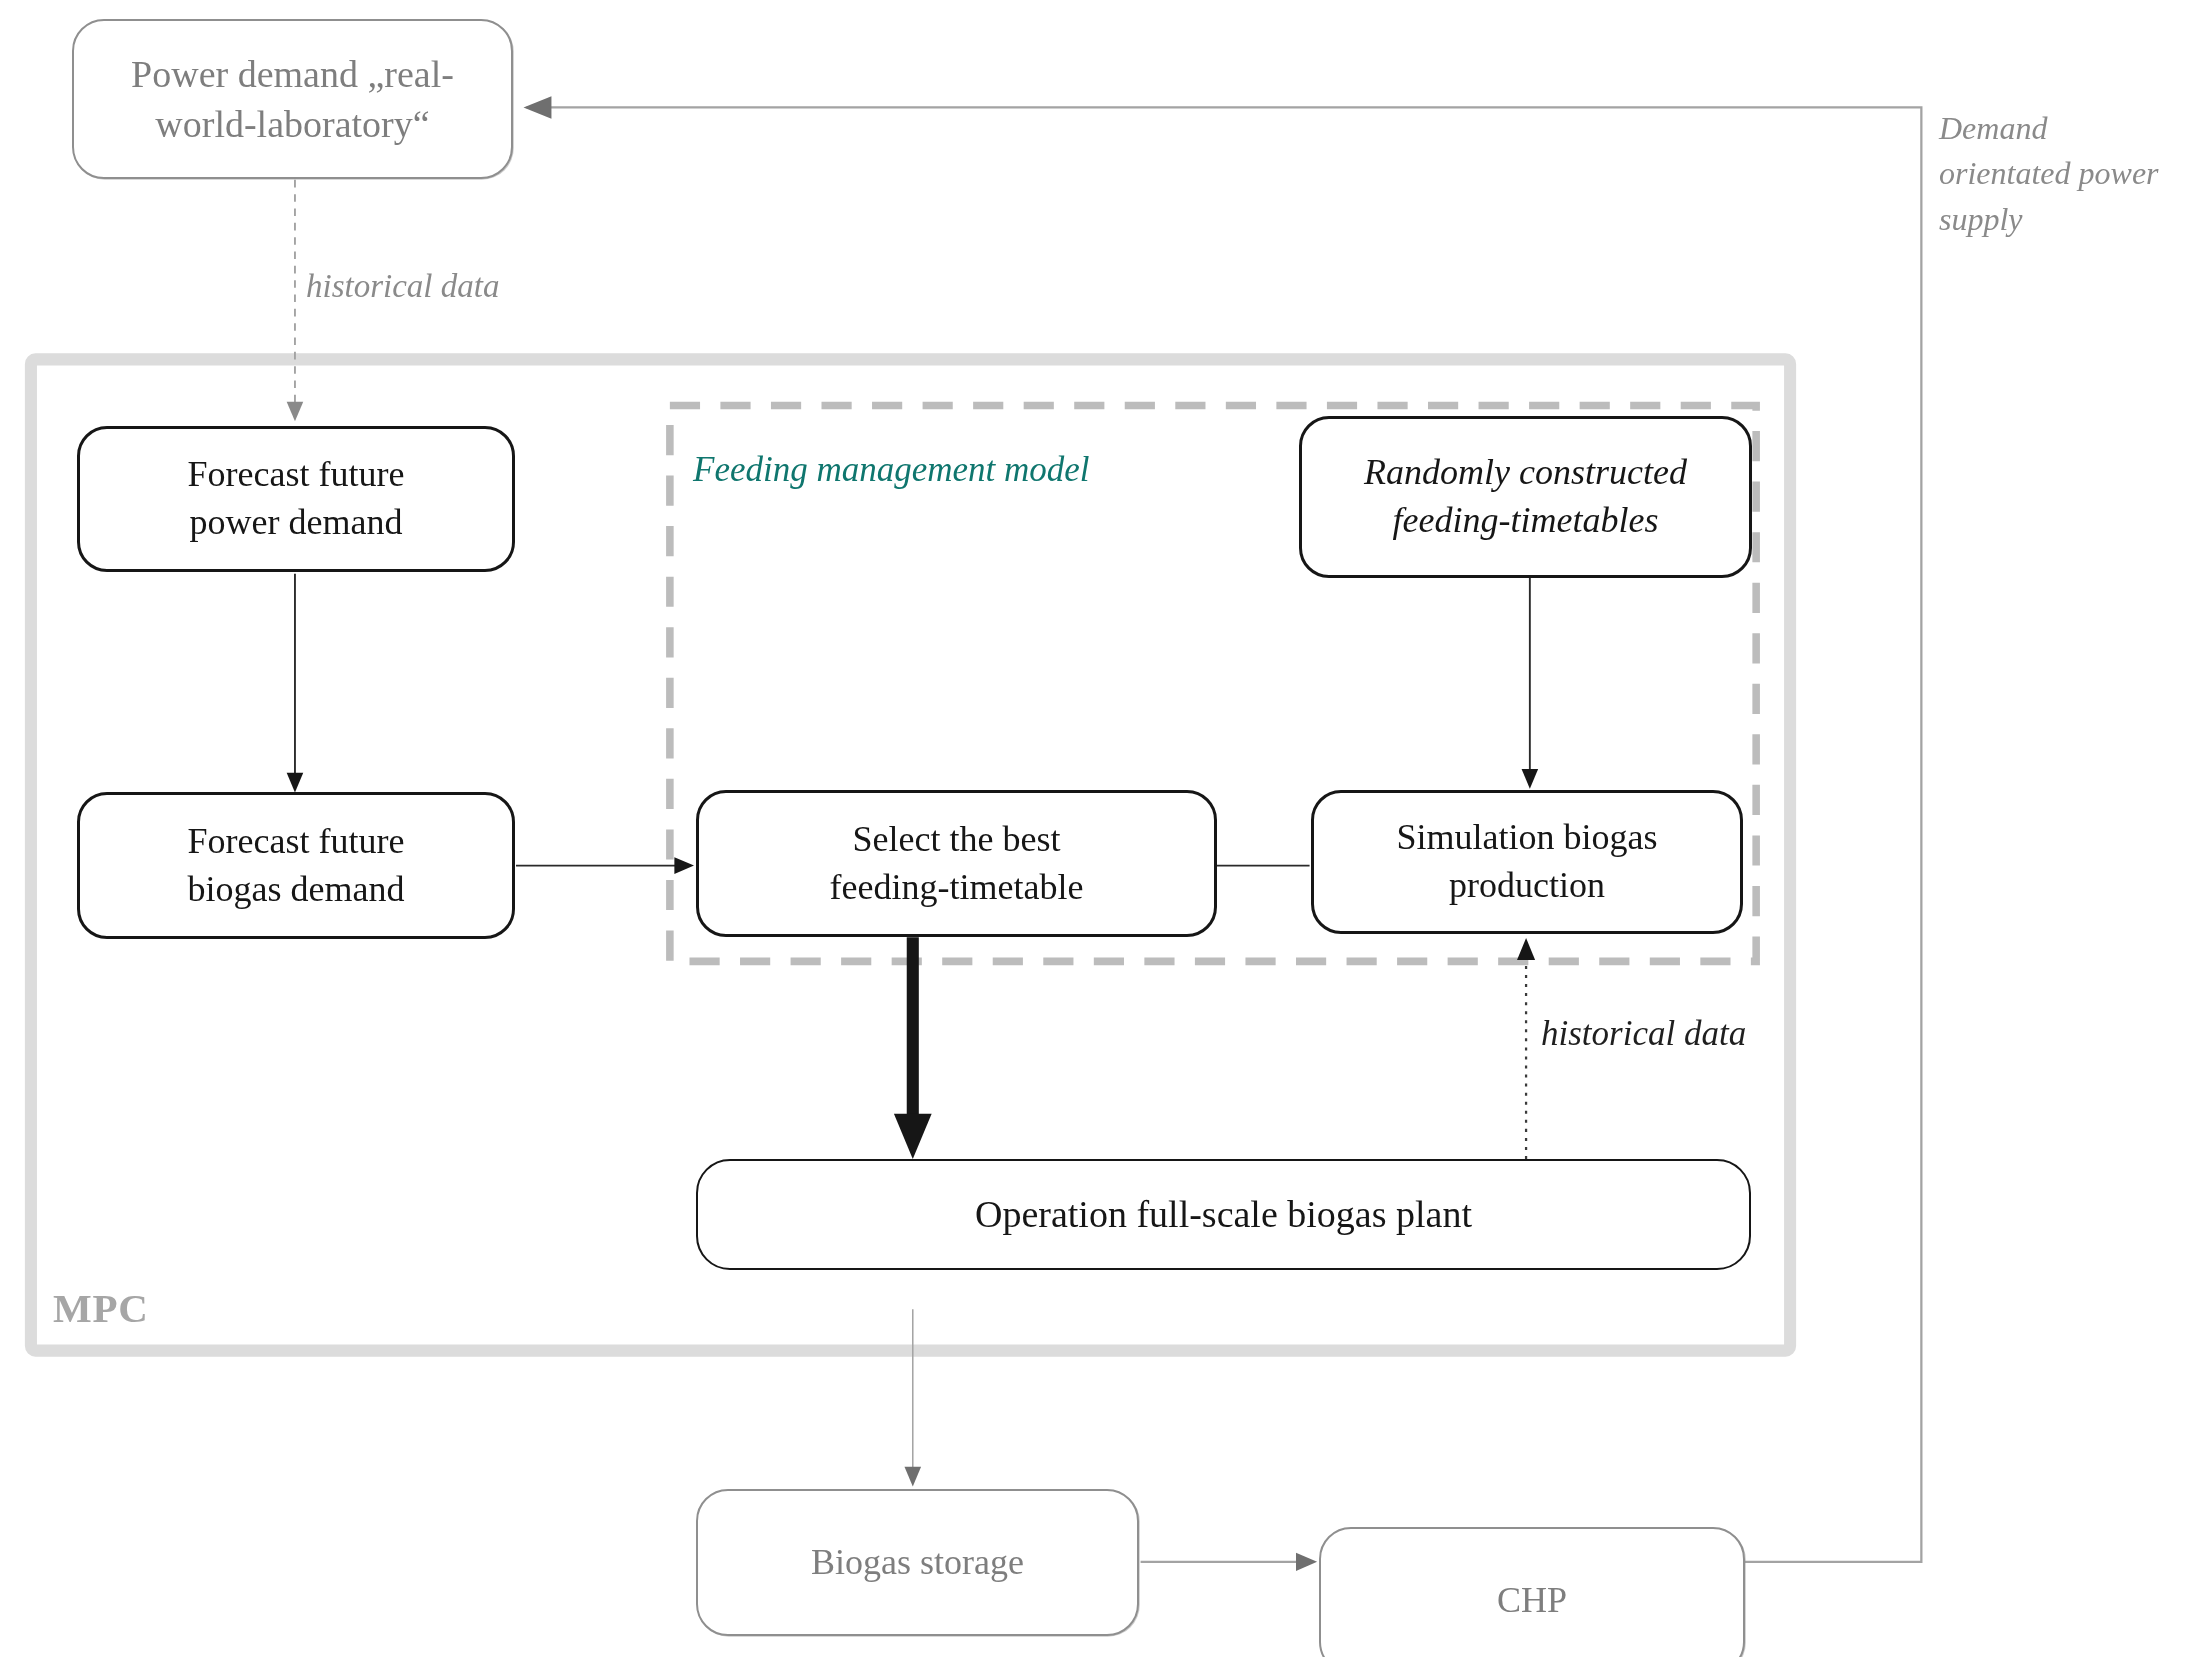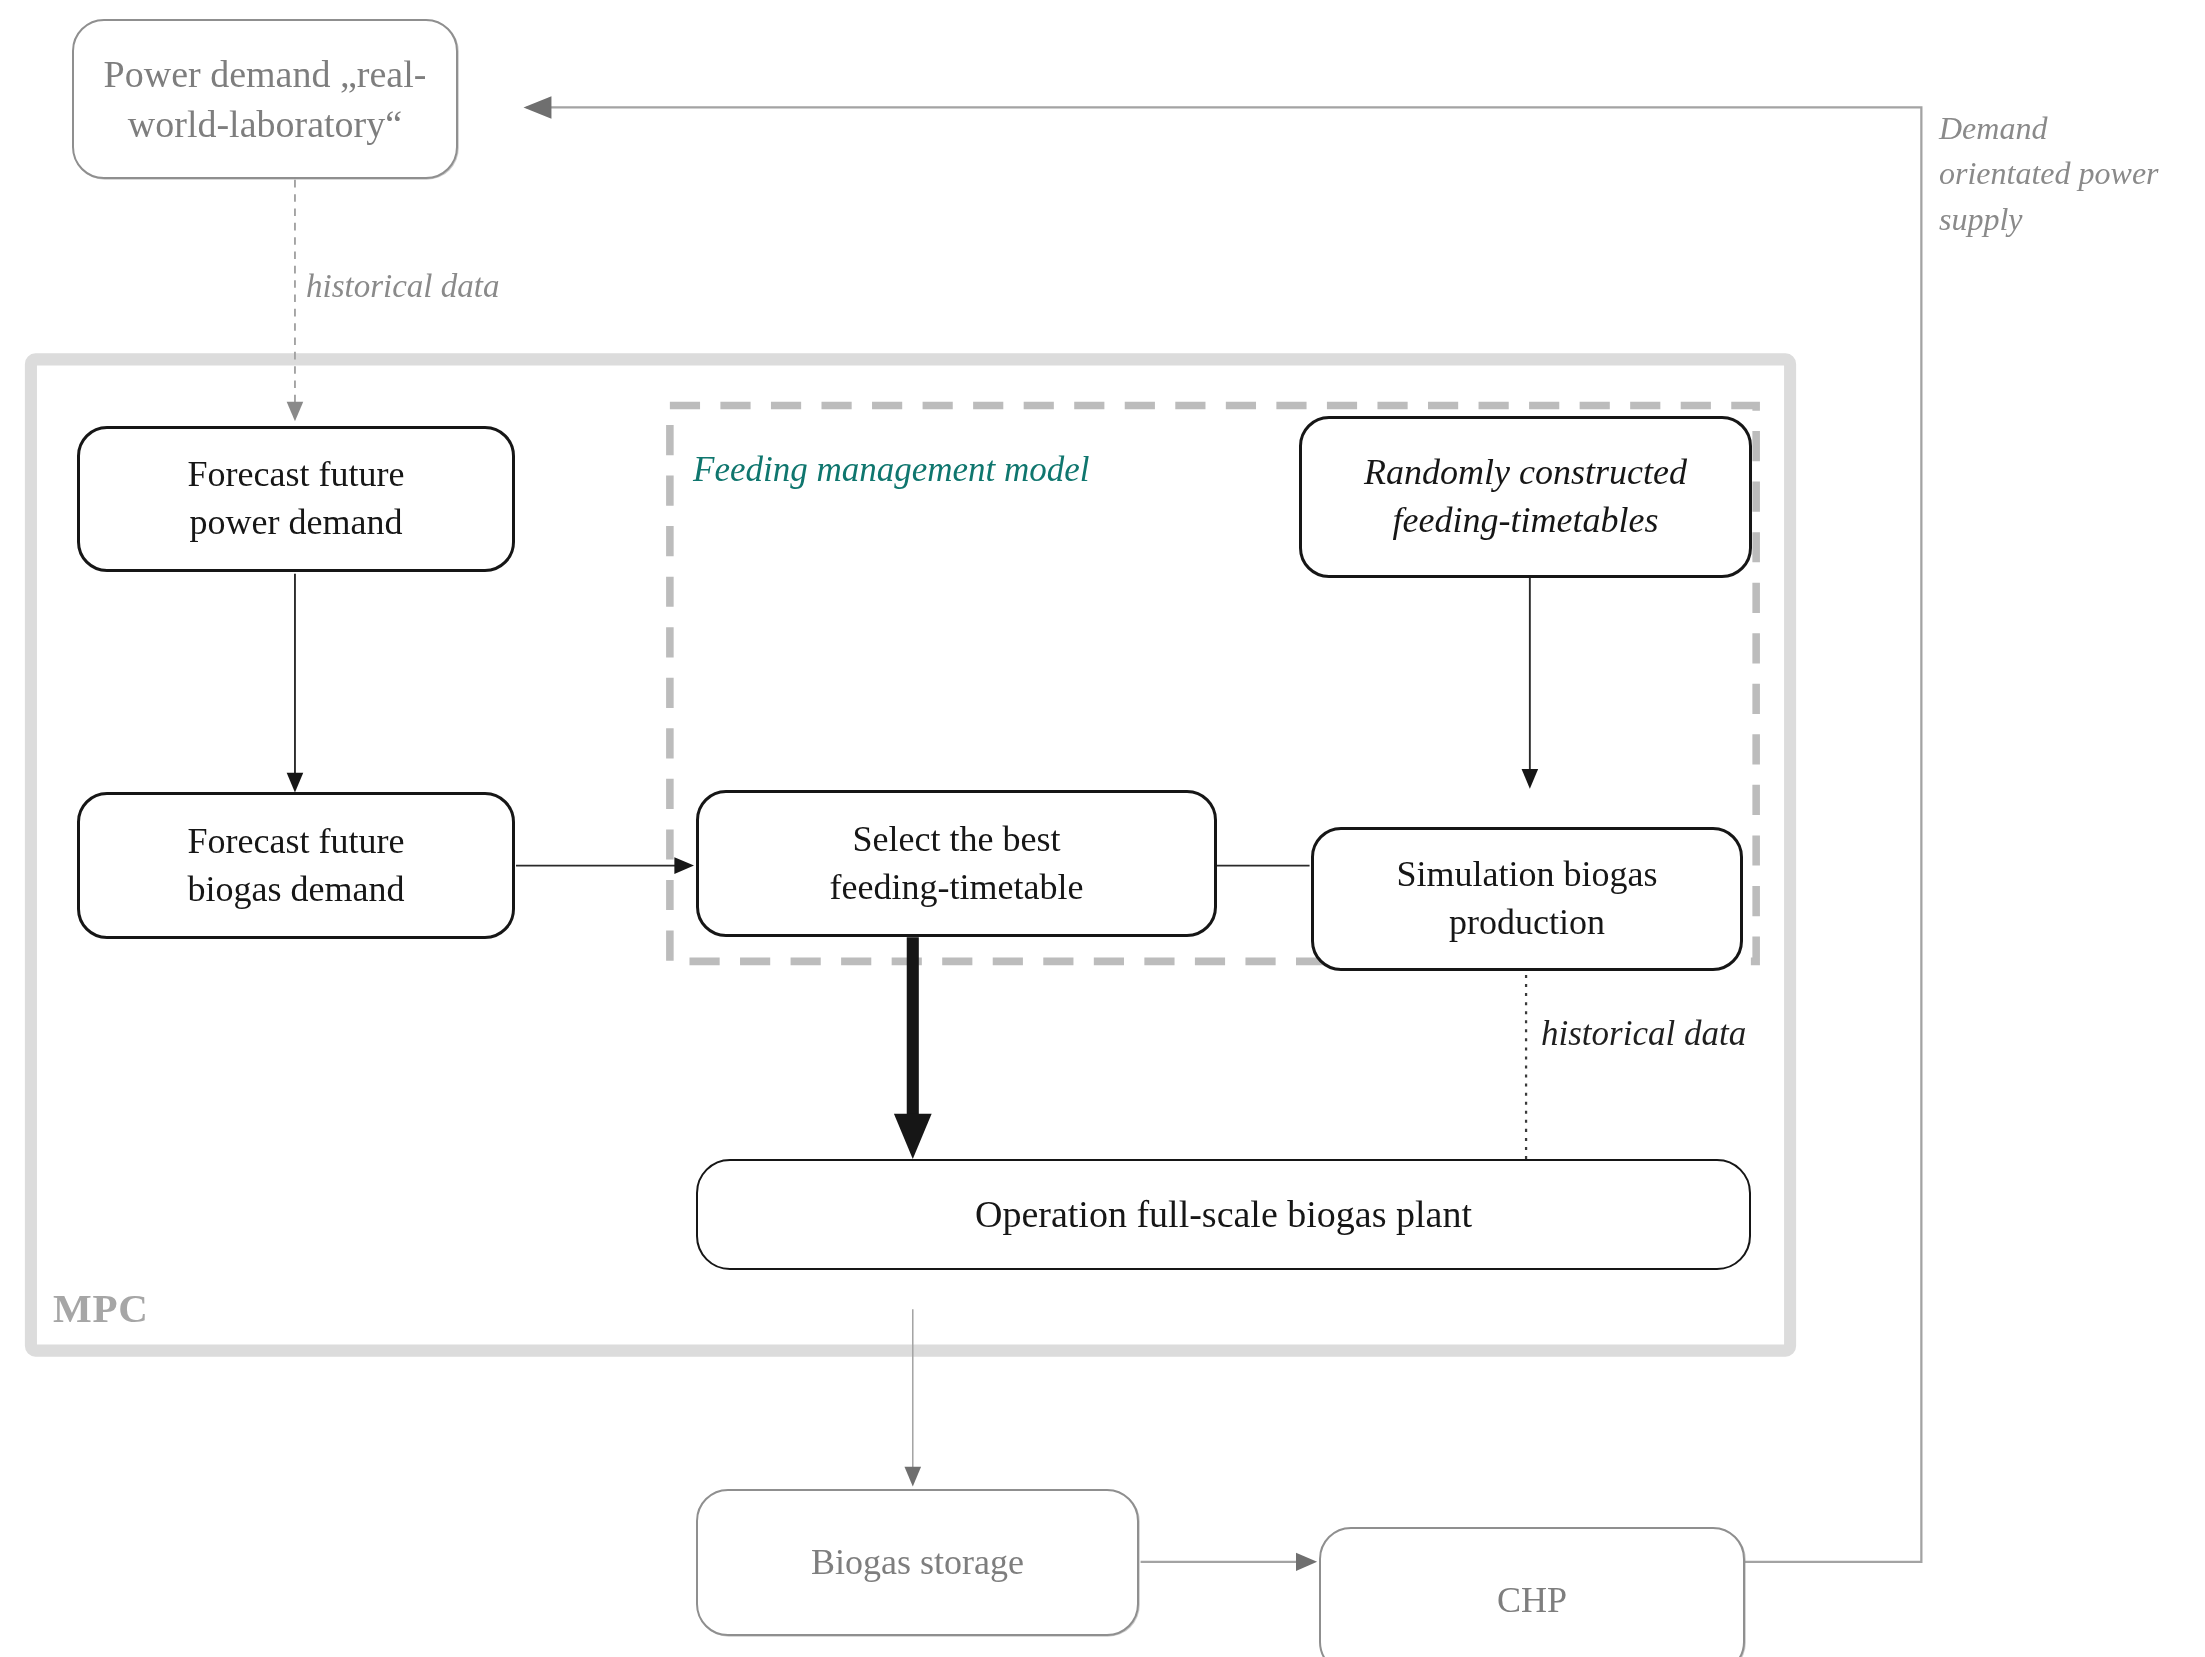--- a/index.html
+++ b/index.html
@@ -38,26 +38,26 @@
   }
   .mpc-label{
     position:absolute;left:53px;top:1284px;font-size:41px;font-weight:bold;
     color:var(--mpc-label);letter-spacing:0.8px;
   }
   .feeding-label{
     position:absolute;left:693px;top:450px;font-size:35px;font-style:italic;
     color:#0f766e;
   }
   
-  #power-demand{left:72px;top:19px;width:386px;height:160px;font-size:38px;}
+  #power-demand{left:72px;top:19px;width:441px;height:160px;font-size:38px;}
   #forecast-power{left:77px;top:426px;width:438px;height:146px;}
   #forecast-biogas{left:77px;top:792px;width:438px;height:147px;}
   #select-best{left:696px;top:790px;width:521px;height:147px;}
   #random-timetables{left:1299px;top:416px;width:453px;height:162px;font-style:italic;}
-  #simulation{left:1311px;top:790px;width:432px;height:144px;margin-top:37px;}
+  #simulation{left:1311px;top:790px;width:432px;height:144px;}
   #operation{left:696px;top:1159px;width:1055px;height:111px;font-size:38px;border-radius:34px;border-width:2.6px;}
   #biogas-storage{left:696px;top:1489px;width:443px;height:147px;font-size:36px;}
   #chp{left:1319px;top:1489px;width:426px;height:147px;font-size:36px;margin-top:38px;}
 
   #hist-top{left:306px;top:263px;font-size:33px;color:var(--annot-gray);}
   #hist-bottom{left:1541px;top:1009px;font-size:35px;color:#1f1f1f;}
   #demand-supply{left:1939px;top:106px;width:260px;font-size:32px;color:var(--annot-gray);}
 
   
   .band{stroke:var(--band);fill:none;}

